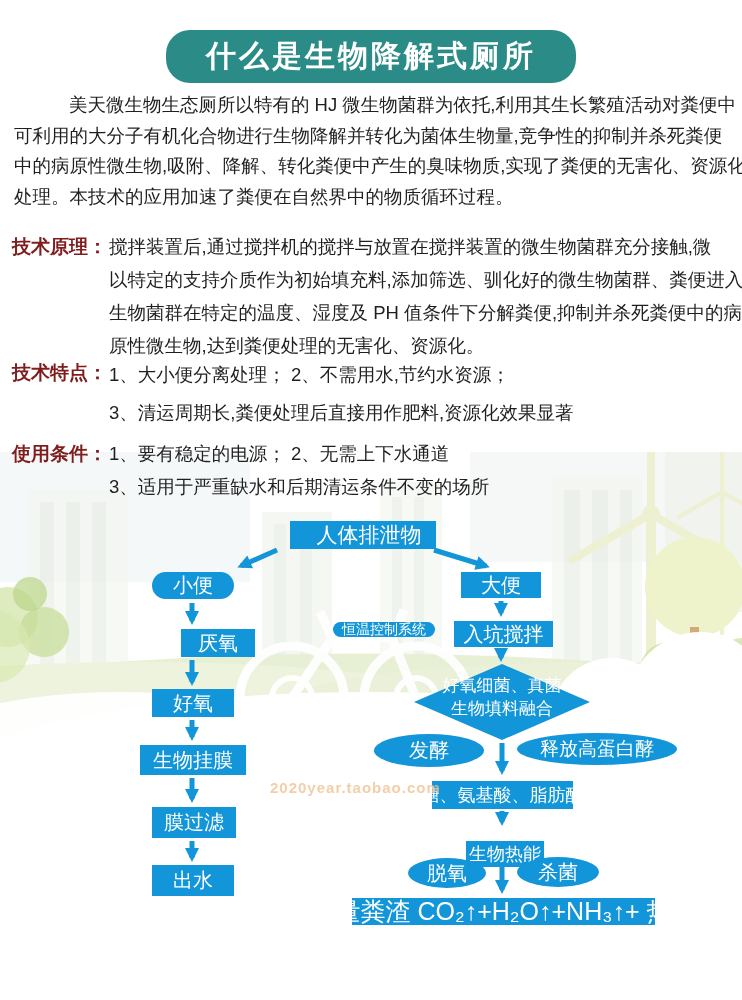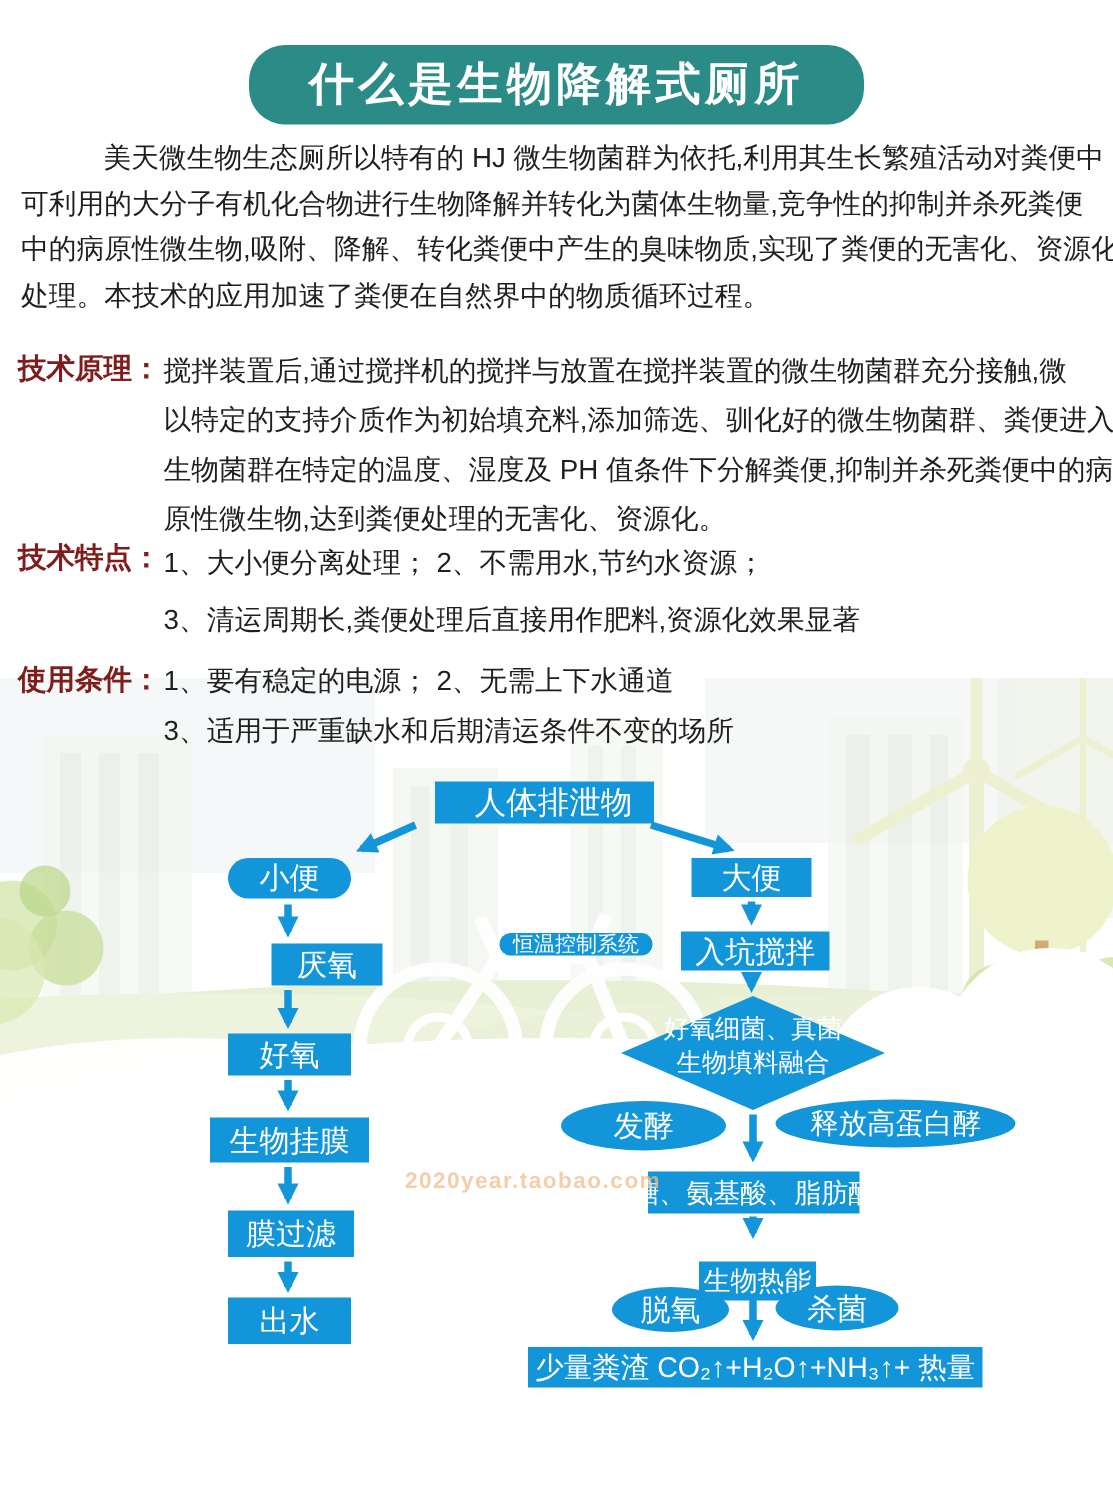--- a/index.html
+++ b/index.html
@@ -190,16 +190,16 @@
 
   <div class="fnode" style="left:140px;top:745px;width:106px;height:30px;">生物挂膜</div>
   <div class="fnode ell" style="left:374px;top:734px;width:110px;height:33px;">发酵</div>
   <div class="fnode ell" style="left:517px;top:733px;width:160px;height:32px;font-size:19px;">释放高蛋白酵</div>
   <div class="fnode" style="left:432px;top:781px;width:141px;height:28px;font-size:18px;">糖、氨基酸、脂肪酸</div>
   <div class="fnode" style="left:152px;top:807px;width:84px;height:31px;">膜过滤</div>
   <div class="fnode" style="left:466px;top:829px;width:78px;height:26px;font-size:18px;margin-top:12px;">生物热能</div>
   <div class="fnode" style="left:152px;top:865px;width:82px;height:31px;">出水</div>
   <div class="fnode ell" style="left:408px;top:858px;width:78px;height:30px;">脱氧</div>
   <div class="fnode ell" style="left:517px;top:857px;width:82px;height:30px;">杀菌</div>
-  <div class="fnode" style="left:352px;top:898px;width:303px;height:27px;font-size:19px;">少量粪渣 CO₂↑+H₂O↑+NH₃↑+ 热量</div>
+  <div class="fnode" style="left:352px;top:898px;width:303px;height:27px;font-size:25px;">少量粪渣 CO₂↑+H₂O↑+NH₃↑+ 热量</div>
 
   <div class="watermark">2020year.taobao.com</div>
 </div>
 
 </body></html>

